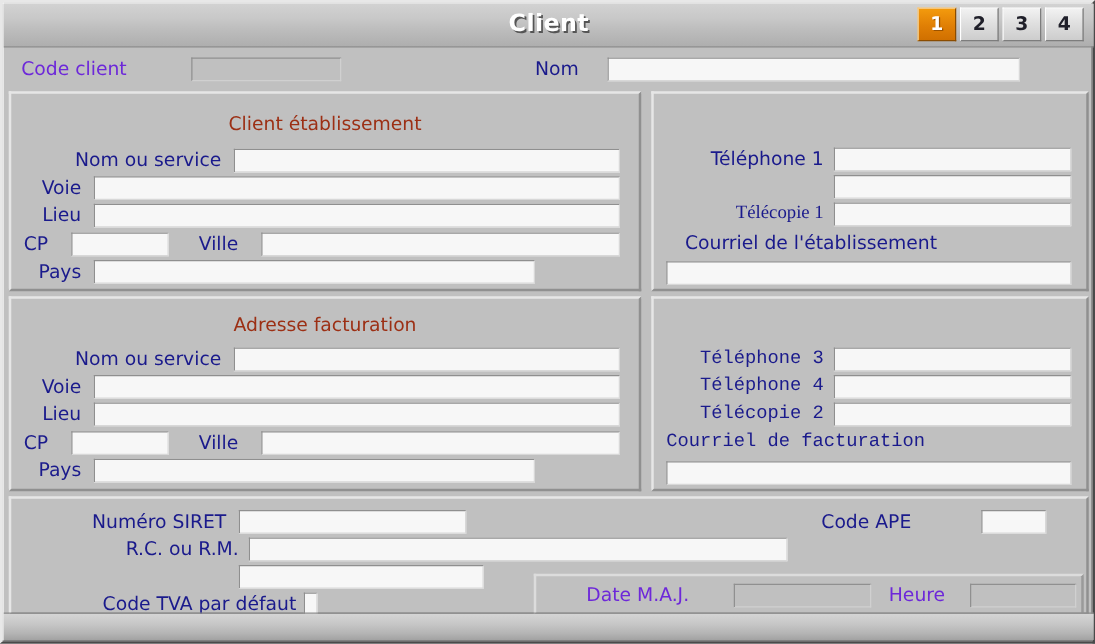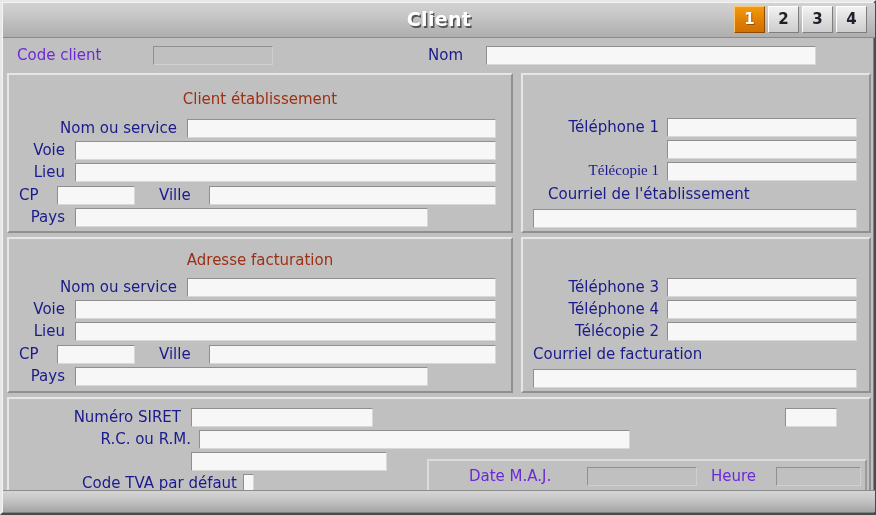--- a/index.html
+++ b/index.html
@@ -100,21 +100,21 @@
     position: absolute;
     background: #c0c0c0;
     border-top: 2px solid #e6e6e6;
     border-left: 2px solid #e6e6e6;
     border-right: 2px solid #909090;
     border-bottom: 2px solid #909090;
   }
   .panel-estab   { left: 4px;   top: 70px;  width: 506px; height: 160px; }
   .panel-tel1    { left: 518px; top: 70px;  width: 350px; height: 160px; }
   .panel-factur  { left: 4px;   top: 234px; width: 506px; height: 156px; }
-  .panel-tel2    { left: 518px; top: 234px; width: 350px; height: 156px; }
+  .panel-tel2    { left: 518px; top: 234px; width: 350px; height: 156px; font-family: Liberation Mono, monospace; }
   .panel-legal   { left: 4px;   top: 394px; width: 864px; height: 95px; }
   .panel-maj     { left: 424px; top: 456px; width: 440px; height: 33px;
                    border-top: 2px solid #dcdcdc; border-left: 2px solid #dcdcdc;
                    border-right: 2px solid #9a9a9a; border-bottom: 2px solid #9a9a9a; }
 
   .panel-title {
     position: absolute;
     left: 0; right: 0;
     text-align: center;
     font-size: 15px;
@@ -264,20 +264,21 @@
     <div class="fld" style="left:182px; top:9px; width:182px;"></div>
 
     <div class="lbl right" style="left:0; width:182px; top:31px;">R.C. ou R.M.</div>
     <div class="fld" style="left:190px; top:31px; width:431px;"></div>
 
     <div class="fld" style="left:182px; top:53px; width:196px;"></div>
 
     <div class="lbl right" style="left:0; width:228px; top:75px;">Code TVA par défaut</div>
     <div class="fld" style="left:234px; top:75px; width:11px;"></div>
 
+    <div class="lbl right" style="left:590px; width:130px; top:9px;">Code APE</div>
     <div class="fld" style="left:776px; top:9px; width:52px;"></div>
   </div>
 
   <div class="panel panel-maj">
     <div class="lbl green" style="left:40px; top:6px;">Date M.A.J.</div>
     <div class="fld disabled" style="left:158px; top:6px; width:110px;"></div>
 
     <div class="lbl green" style="left:282px; top:6px;">Heure</div>
     <div class="fld disabled" style="left:347px; top:6px; width:85px;"></div>
   </div>

